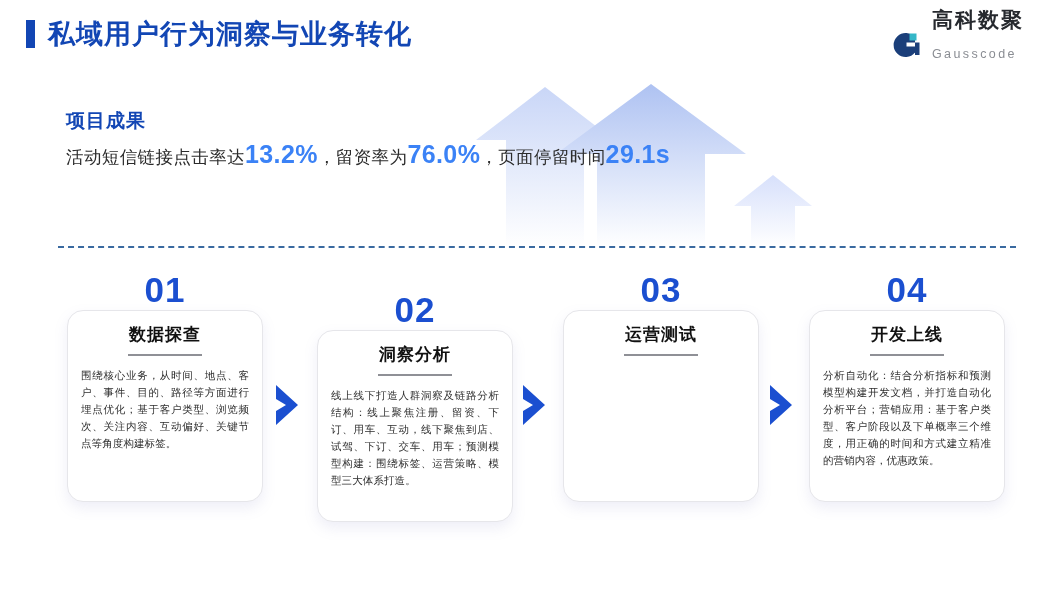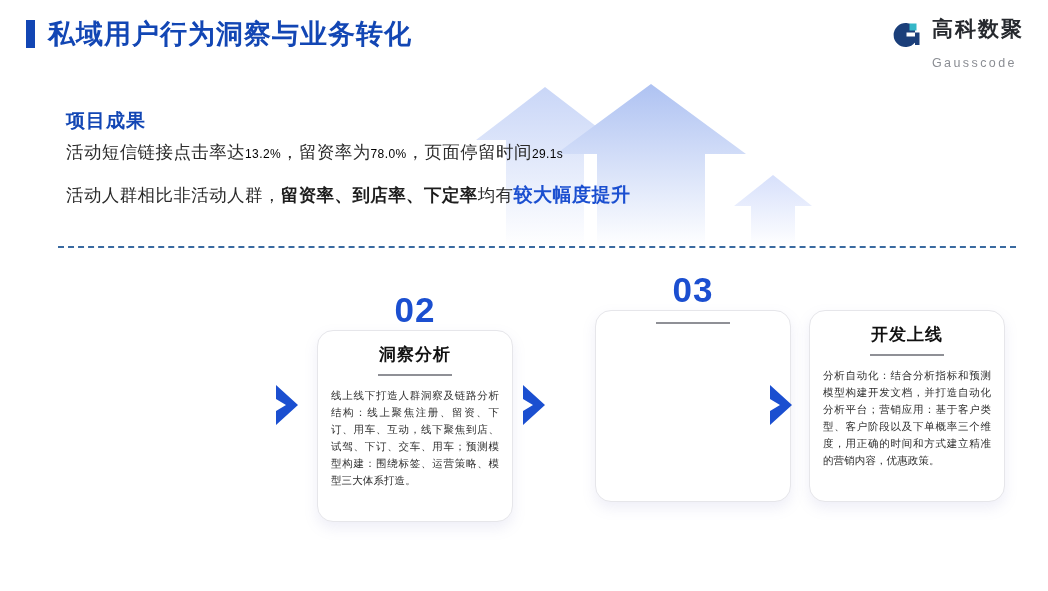--- a/index.html
+++ b/index.html
@@ -55,21 +55,21 @@
     line-height: 1;
     white-space: nowrap;
   }
 
   
   .logo {
     position: absolute;
     right: 22px;
     top: 18px;
     display: flex;
-    align-items: flex-start;
+    align-items: flex-end;
     height: 44px;
   }
   .logo-mark {
     width: 34px;
     height: 34px;
     margin-right: 9px;
     flex: none;
   }
   .logo-text { line-height: 1; }
   .logo-cn {
@@ -103,23 +103,23 @@
     margin-bottom: 6px;
   }
   .results-line {
     font-size: 17.5px;
     color: #2b2b2b;
     letter-spacing: 0.4px;
     margin-bottom: 18px;
     white-space: nowrap;
   }
   .hl {
-    color: #000000;
-    font-weight: normal;
-    font-size: 12px;
+    color: #3b82f6;
+    font-weight: bold;
+    font-size: 25px;
   }
   .hl-big {
     color: #1b4fd0;
     font-weight: bold;
     font-size: 19px;
     letter-spacing: 0.5px;
   }
   .strong-dark {
     font-weight: bold;
     color: #1d1d1d;
@@ -252,50 +252,57 @@
       <div class="logo-cn">高科数聚</div>
       <div class="logo-en">Gausscode</div>
     </div>
   </div>
 </div>
 
 <div class="results">
   <div class="results-heading">项目成果</div>
 
   <div class="results-line">
-    <span>活动短信链接点击率达</span><span class="hl">13.2%</span><span>，留资率为</span><span class="hl">78.0%</span><span>，页面停留时间</span><span class="hl">29.1s</span>
-  </div>
-
-  <div class="results-line">
-    <span>活动人群相比非活动人群，</span><span class="strong-dark">留资率、到店率、下定率</span><span>均有</span><span class="hl-big">较大幅度提升</span>
-  </div>
+    <span>活动短信链接点击率达</span><span class="hl">13.2%</span><span>，留资率为</span><span class="hl">76.0%</span><span>，页面停留时间</span><span class="hl">29.1s</span>
+  </div>
+
 </div>
 
 <div class="divider"></div>
 
 <div class="cards">
 
+  <div class="card-slot" style="left:67px;">
+    <div class="card-number">01</div>
+    <div class="card">
+      <div class="card-title">数据探查</div>
+      <div class="card-rule"></div>
+      <div class="card-body">围绕核心业务，从时间、地点、客户、事件、目的、路径等方面进行埋点优化；基于客户类型、浏览频次、关注内容、互动偏好、关键节点等角度构建标签。</div>
+    </div>
+  </div>
 
   <div class="card-slot" style="left:317px;margin-top:20px;">
     <div class="card-number">02</div>
     <div class="card">
       <div class="card-title">洞察分析</div>
       <div class="card-rule"></div>
       <div class="card-body">线上线下打造人群洞察及链路分析结构：线上聚焦注册、留资、下订、用车、互动，线下聚焦到店、试驾、下订、交车、用车；预测模型构建：围绕标签、运营策略、模型三大体系打造。</div>
     </div>
   </div>
 
-  <div class="card-slot" style="left:595px;">
+  <div class="card-slot" style="left:563px;">
     <div class="card-number">03</div>
     <div class="card">
+      <div class="card-title">运营测试</div>
       <div class="card-rule"></div>
     </div>
   </div>
 
   <div class="card-slot" style="left:809px;">
+    <div class="card-number">04</div>
     <div class="card">
       <div class="card-title">开发上线</div>
       <div class="card-rule"></div>
       <div class="card-body">分析自动化：结合分析指标和预测模型构建开发文档，并打造自动化分析平台；营销应用：基于客户类型、客户阶段以及下单概率三个维度，用正确的时间和方式建立精准的营销内容，优惠政策。</div>
     </div>
   </div>
 </div>
 
 <svg class="chevron" style="left:274px;" viewBox="0 0 26 40" xmlns="http://www.w3.org/2000/svg">
   <polygon points="2,0 24,20 2,40 2,26 12,20 2,14" fill="#1b4fd0"></polygon>

